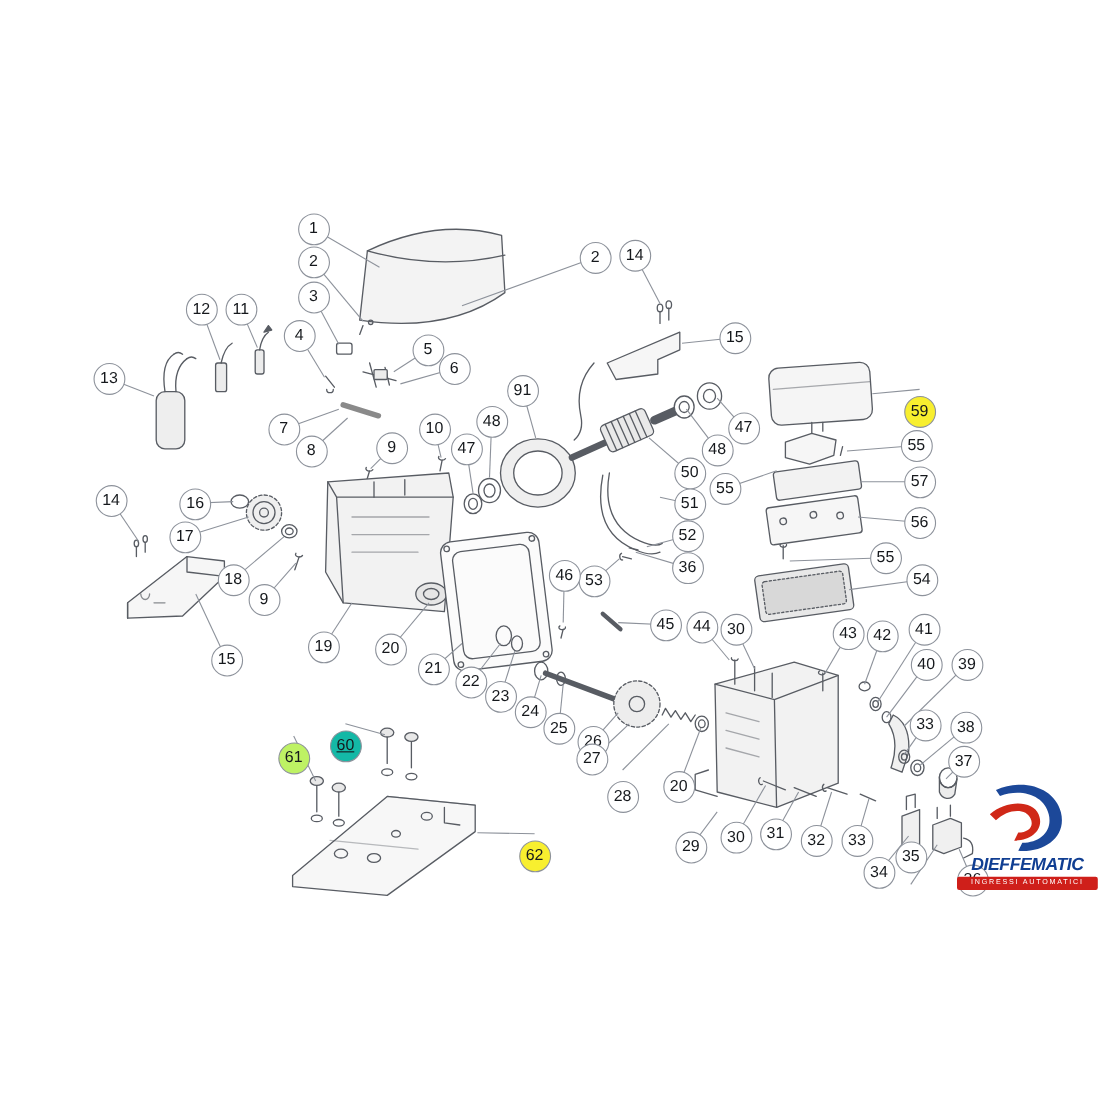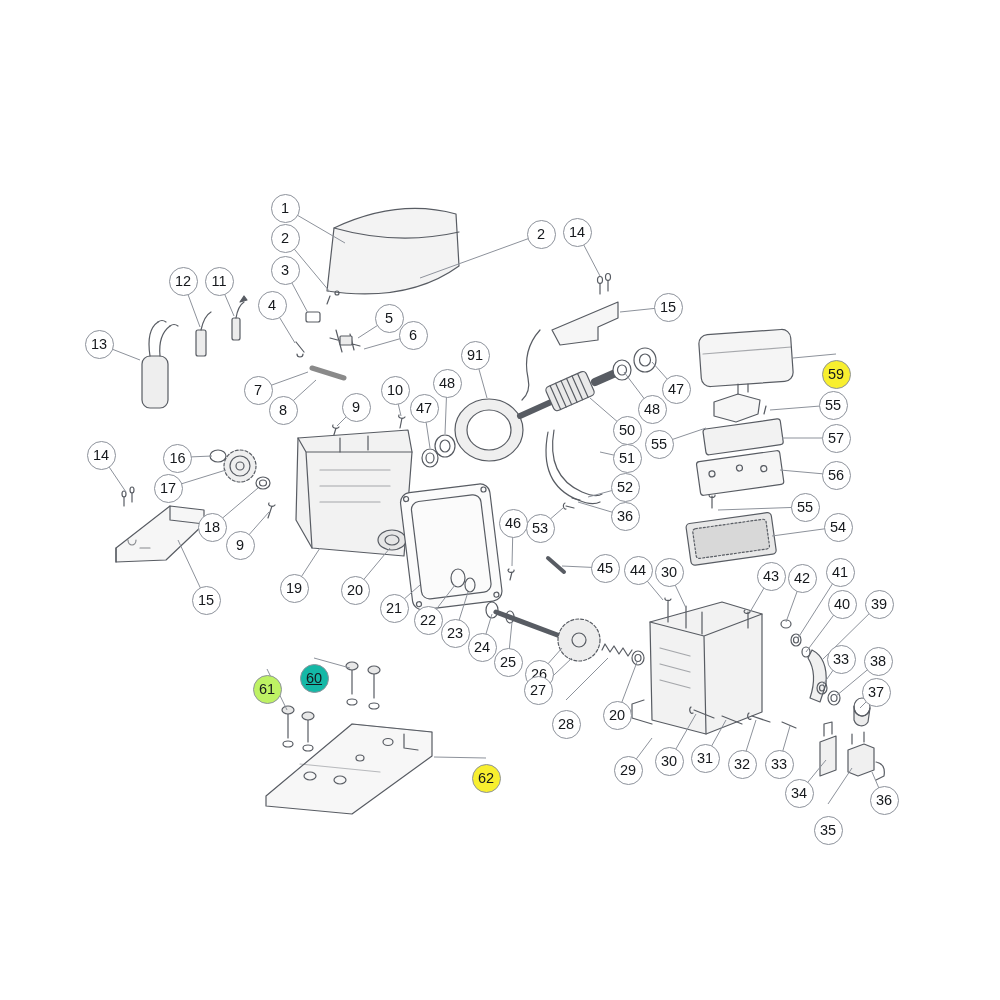--- a/index.html
+++ b/index.html
@@ -351,21 +351,29 @@
       <div class="callout" style="left: 864.5px; top: 589.5px; border-color: rgb(141, 146, 155);">39</div>
       <div class="callout" style="left: 863.5px; top: 646.5px; border-color: rgb(141, 146, 155);">38</div>
       <div class="callout" style="left: 826.5px; top: 644.5px; border-color: rgb(141, 146, 155);">33</div>
       <div class="callout" style="left: 861.5px; top: 677.5px; border-color: rgb(141, 146, 155);">37</div>
       <div class="callout" style="left: 613.5px; top: 755.5px; border-color: rgb(141, 146, 155);">29</div>
       <div class="callout" style="left: 654.5px; top: 746.5px; border-color: rgb(141, 146, 155);">30</div>
       <div class="callout" style="left: 690.5px; top: 743.5px; border-color: rgb(141, 146, 155);">31</div>
       <div class="callout" style="left: 727.5px; top: 749.5px; border-color: rgb(141, 146, 155);">32</div>
       <div class="callout" style="left: 764.5px; top: 749.5px; border-color: rgb(141, 146, 155);">33</div>
       <div class="callout" style="left: 784.5px; top: 778.5px; border-color: rgb(141, 146, 155);">34</div>
-      <div class="callout" style="left: 813.5px; top: 816px; border-color: rgb(141, 146, 155); text-align: center;">35</div>
+      <div class="callout" style="left: 813.5px; top: 765px; border-color: rgb(141, 146, 155); text-align: center;">35</div>
       <div class="callout" style="left: 869.5px; top: 785.5px; border-color: rgb(141, 146, 155);">36</div>
       <div class="callout hl" style="left: 299.5px; top: 643.5px; border-color: rgb(141, 146, 155); background: #14b8a6; text-decoration: underline;">60</div>
       <div class="callout hl" style="left: 252.5px; top: 654.5px; border-color: rgb(141, 146, 155); background: #bef264;">61</div>
       <div class="callout hl" style="left: 471.5px; top: 743.5px; border-color: rgb(141, 146, 155); background: rgb(248, 239, 47);">62</div>
     </div>
 
+  <div class="logo">
+    <svg class="logo-mark" width="72" height="70" viewBox="0 0 78 74" aria-hidden="true">
+      <path d="M8,10 C36,-2 66,8 72,32 C78,56 56,72 30,70 L34,62 C52,62 64,50 60,34 C56,16 34,8 12,16 Z" fill="#1c4899"></path>
+      <path d="M2,34 C18,20 44,20 50,34 C56,48 44,60 26,60 L30,52 C40,52 46,46 42,38 C38,28 20,28 8,40 Z" fill="#d02818"></path>
+    </svg>
+    <div class="logo-name">DIEFFEMATIC</div>
+    <div class="logo-banner">INGRESSI AUTOMATICI</div>
+  </div>
 
 </div>
 
 </body></html>

